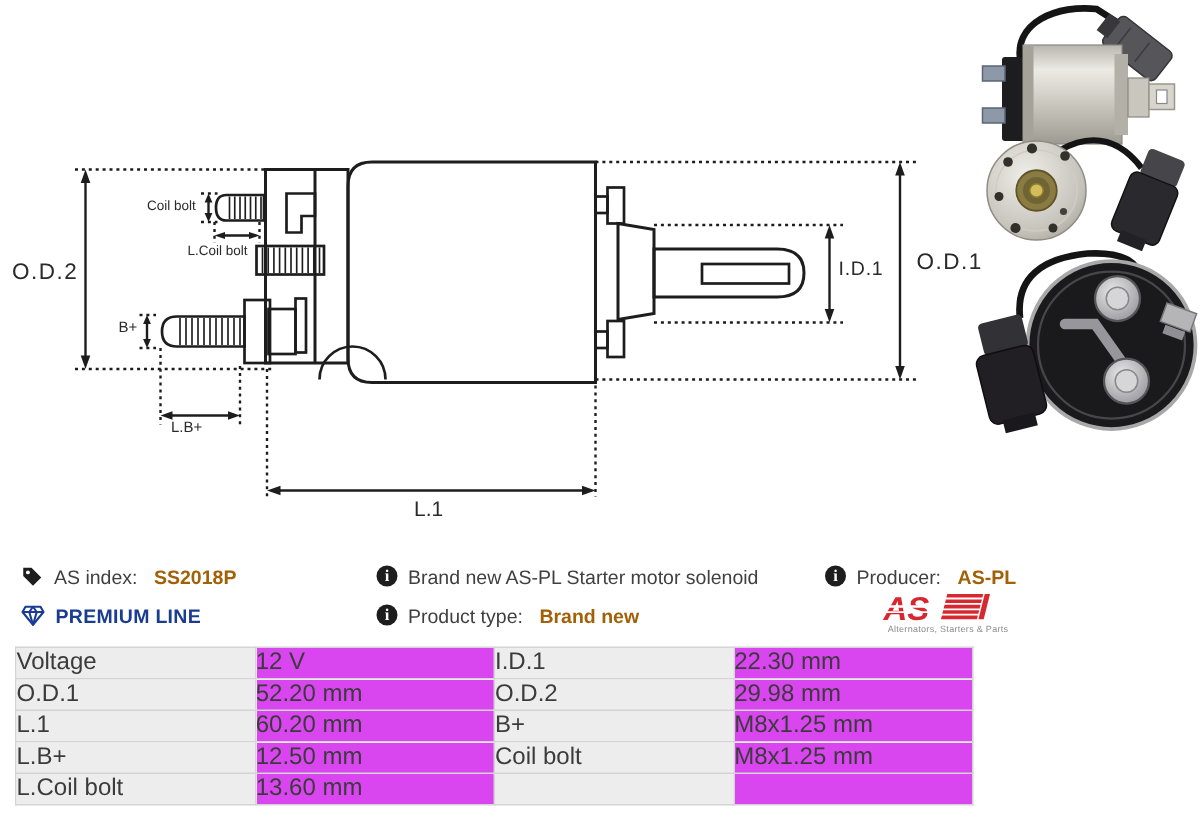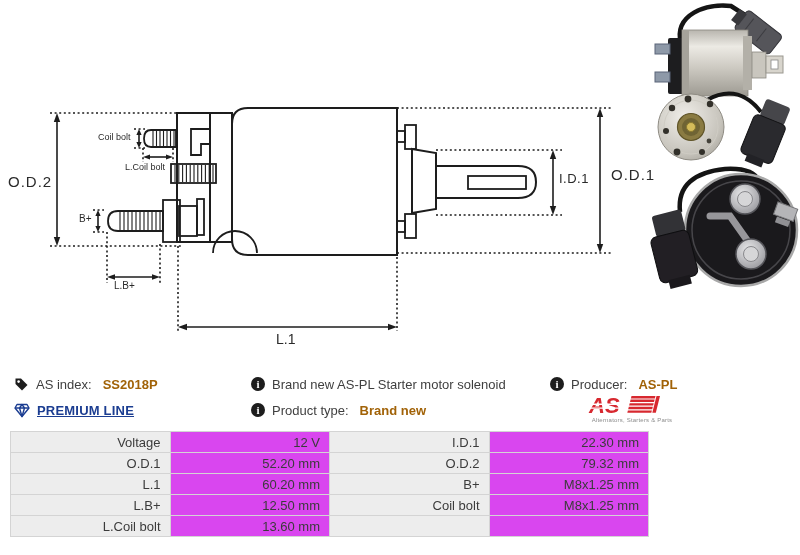--- a/index.html
+++ b/index.html
@@ -22,30 +22,30 @@
   .photos{position:absolute;left:635px;top:0;width:165px;height:300px;}
 
   
   .info-line{position:absolute;display:flex;align-items:center;gap:7px;height:16px;font-size:13px;color:#3f3f3f;}
   .info-line b{color:#a16207;margin-left:4px;}
   .line-asindex{left:14px;top:376px;justify-content:space-between;}
   .line-premium{left:14px;top:402px;}
   .line-desc{left:251px;top:376px;}
   .line-ptype{left:251px;top:402px;}
   .line-producer{left:550px;top:376px;}
-  .premium-text{color:#1b3d91;font-weight:bold;letter-spacing:.2px;text-decoration:underline;}
+  .premium-text{color:#1b3d91;font-weight:bold;letter-spacing:.2px;}
   .info-icon{width:14px;height:14px;background:#1d1d1d;border-radius:50%;color:#fff;
              display:inline-flex;align-items:center;justify-content:center;
              font-family:"Liberation Serif",serif;font-weight:bold;font-size:11px;flex:0 0 auto;}
   .logo-block{position:absolute;left:586px;top:394px;width:92px;text-align:center;}
   .logo-caption{font-size:6px;color:#8c8c8c;margin-top:0px;letter-spacing:.2px;}
 
   
   table.specs{position:absolute;left:10px;top:431px;width:639px;border-collapse:collapse;table-layout:fixed;}
-  table.specs td{height:20px;font-size:13px;color:#3b3b3b;text-align:right;
+  table.specs td{height:20px;font-size:16px;color:#3b3b3b;text-align:left;
                  border:1px solid #d4d4d4;padding:0 9px 0 0;overflow:hidden;}
   table.specs td.lab{background:#ededed;}
   table.specs td.val{background:#d946ef;}
 </style>
 </head>
 <body>
 
 <div class="stage">
 
   <div class="drawing">
@@ -286,21 +286,21 @@
       <tr>
         <td class="lab">Voltage</td>
         <td class="val">12 V</td>
         <td class="lab">I.D.1</td>
         <td class="val">22.30 mm</td>
       </tr>
       <tr>
         <td class="lab">O.D.1</td>
         <td class="val">52.20 mm</td>
         <td class="lab">O.D.2</td>
-        <td class="val">79.32 mm</td>
+        <td class="val">29.98 mm</td>
       </tr>
       <tr>
         <td class="lab">L.1</td>
         <td class="val">60.20 mm</td>
         <td class="lab">B+</td>
         <td class="val">M8x1.25 mm</td>
       </tr>
       <tr>
         <td class="lab">L.B+</td>
         <td class="val">12.50 mm</td>

